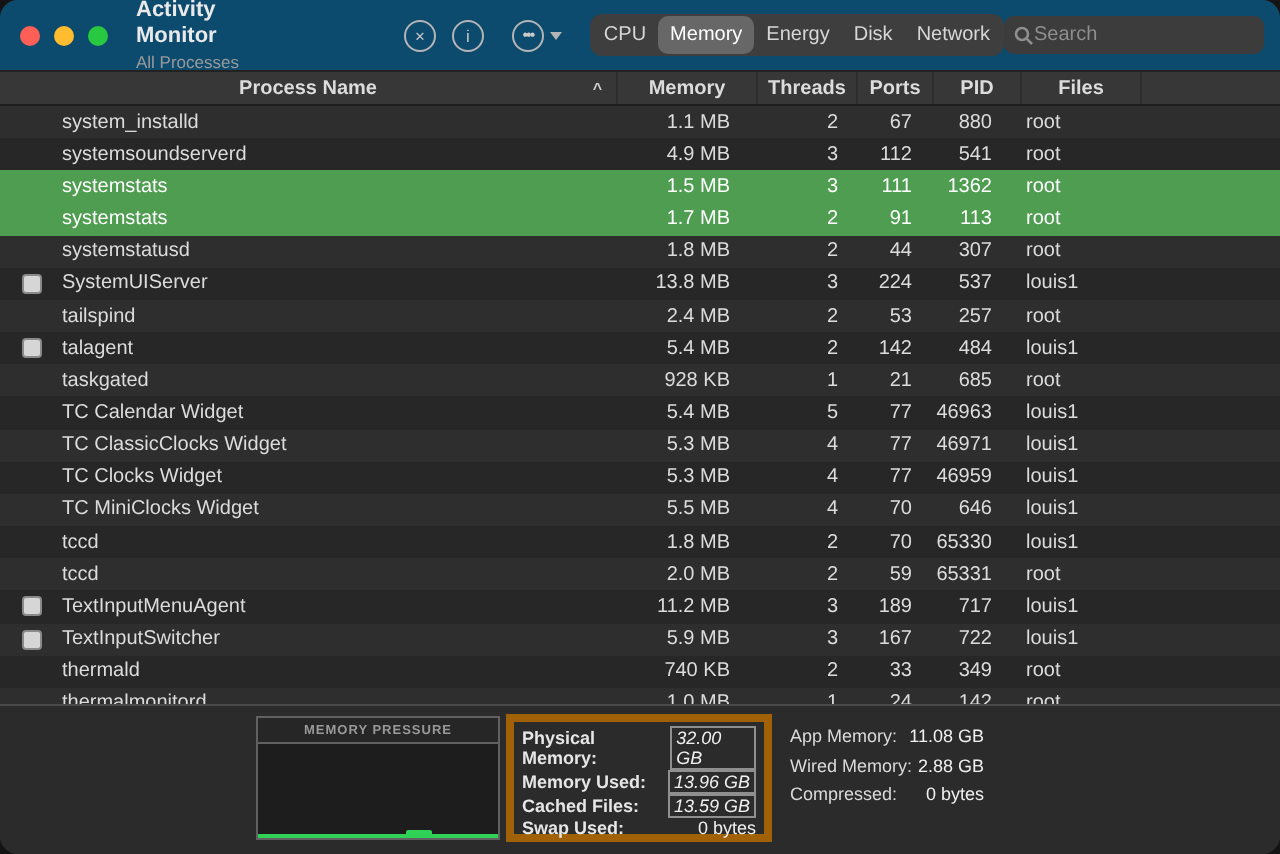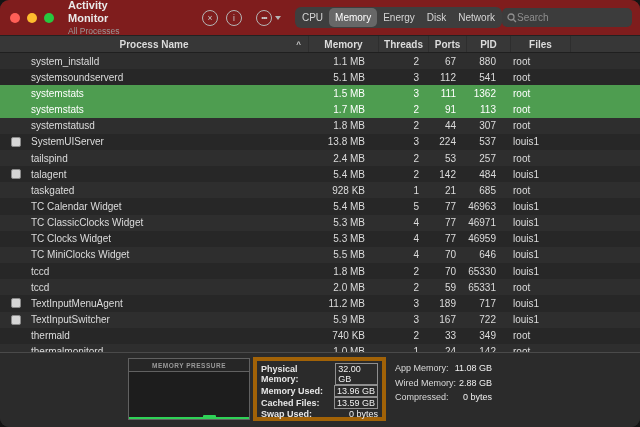--- a/index.html
+++ b/index.html
@@ -1,21 +1,21 @@
 <!DOCTYPE html>
 <html><head>
 <meta charset="utf-8">
 <style>
   *{margin:0;padding:0;box-sizing:border-box;}
   html,body{width:640px;height:427px;}
   body{background:#141414;font-family:"Liberation Sans",sans-serif;}
   .window{width:640px;height:427px;border-radius:9px;overflow:hidden;display:flex;flex-direction:column;background:#282828;color:#ddd;}
 
   
-  .titlebar{height:36px;flex:0 0 36px;background:#7f1d1d;display:flex;align-items:center;border-bottom:1px solid #222;}
+  .titlebar{height:36px;flex:0 0 36px;background:#0c4a6e;display:flex;align-items:center;border-bottom:1px solid #222;}
   .lights{display:flex;gap:7px;margin-left:10px;}
   .light{width:10px;height:10px;border-radius:50%;}
   .light.red{background:#ff5f57;}
   .light.yellow{background:#febc2e;}
   .light.green{background:#28c840;}
   .titleblock{margin-left:14px;line-height:1.2;}
   .title{font-size:11px;font-weight:700;color:#e9e9e9;}
   .subtitle{font-size:8.5px;color:#9a9a9a;}
   .tb-icons{display:flex;align-items:center;margin-left:62px;}
   .circle-btn{width:16px;height:16px;border:1.2px solid #b5b5b5;border-radius:50%;display:flex;align-items:center;justify-content:center;color:#c9c9c9;font-size:8.5px;flex:0 0 auto;}
@@ -55,21 +55,21 @@
   .footer{height:75px;flex:0 0 75px;background:#2b2b2b;border-top:1px solid #4a4a4a;position:relative;font-size:9px;}
   .pressure{position:absolute;left:128px;top:5px;width:122px;height:62px;border:1px solid #616161;display:flex;flex-direction:column;background:#262626;}
   .pressure-label{height:12px;display:flex;align-items:center;justify-content:center;font-size:6.5px;letter-spacing:.5px;color:#999;font-weight:700;}
   .graph{flex:1;border-top:1px solid #616161;background:#1d1d1d;position:relative;}
   .graph-line{position:absolute;left:0;right:0;bottom:0;height:2px;background:#2fd157;}
   .graph-blip{position:absolute;left:62%;bottom:0;width:13px;height:4px;background:#2fd157;border-radius:1px;}
   .stats-center{position:absolute;left:253px;top:4px;width:133px;height:64px;border:4px solid #a16207;padding:2px 4px;display:flex;flex-direction:column;justify-content:space-around;}
   .stat-row{display:flex;justify-content:space-between;align-items:center;}
   .stats-center .stat-label{font-weight:700;color:#e6e6e6;}
   .stat-value{color:#f0f0f0;}
-  .stat-value.boxed{border:1px solid #8f8f8f;padding:0 2px;}
+  .stat-value.boxed{border:1px solid #8f8f8f;padding:0 2px;font-style:italic;}
   .stats-right{position:absolute;left:395px;top:10px;width:97px;display:flex;flex-direction:column;gap:4.5px;}
   .stats-right .stat-label{color:#dadada;}
 </style>
 </head>
 <body>
 
 <div class="window">
 
   <div class="titlebar">
     <div class="lights">
@@ -129,21 +129,21 @@
         <div class="cell c-threads">2</div>
         <div class="cell c-ports">67</div>
         <div class="cell c-pid">880</div>
         <div class="cell c-user">root</div>
         <div class="cell"></div>
       </div>
       <div class="row cols odd">
         <div class="cell name">
           <span>systemsoundserverd</span>
         </div>
-        <div class="cell c-memory">5.1 MB</div>
+        <div class="cell c-memory">4.9 MB</div>
         <div class="cell c-threads">3</div>
         <div class="cell c-ports">112</div>
         <div class="cell c-pid">541</div>
         <div class="cell c-user">root</div>
         <div class="cell"></div>
       </div>
       <div class="row cols sel">
         <div class="cell name">
           <span>systemstats</span>
         </div>

